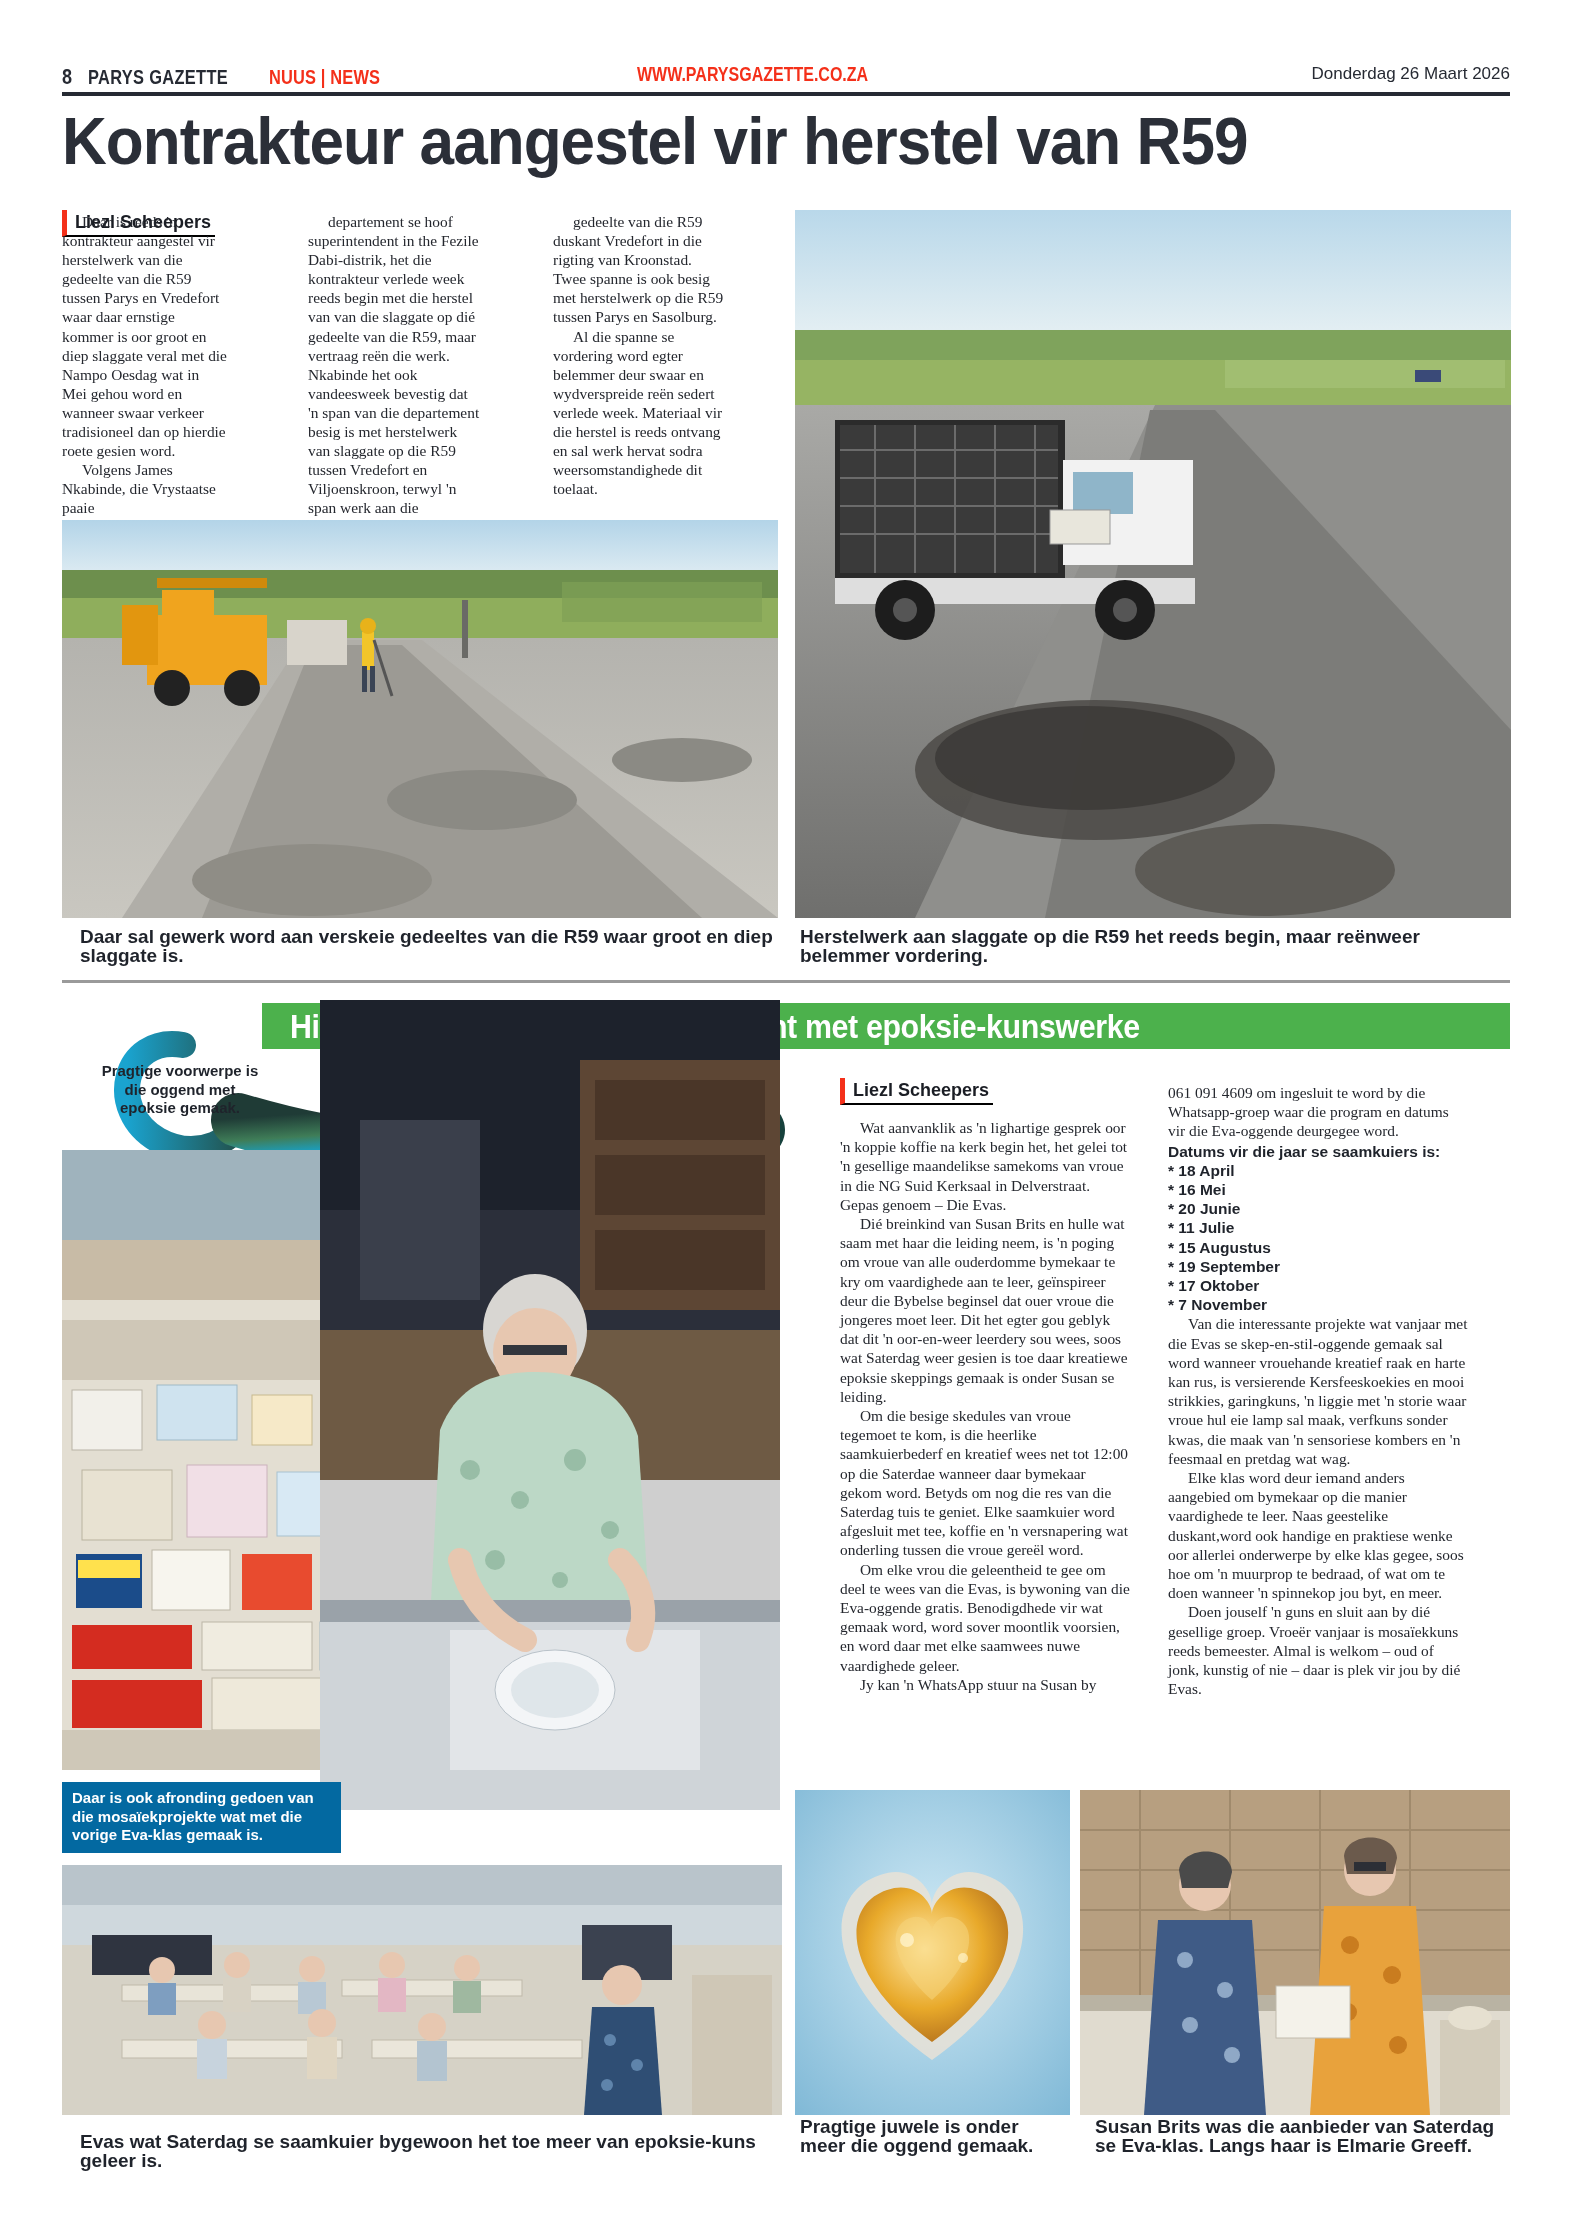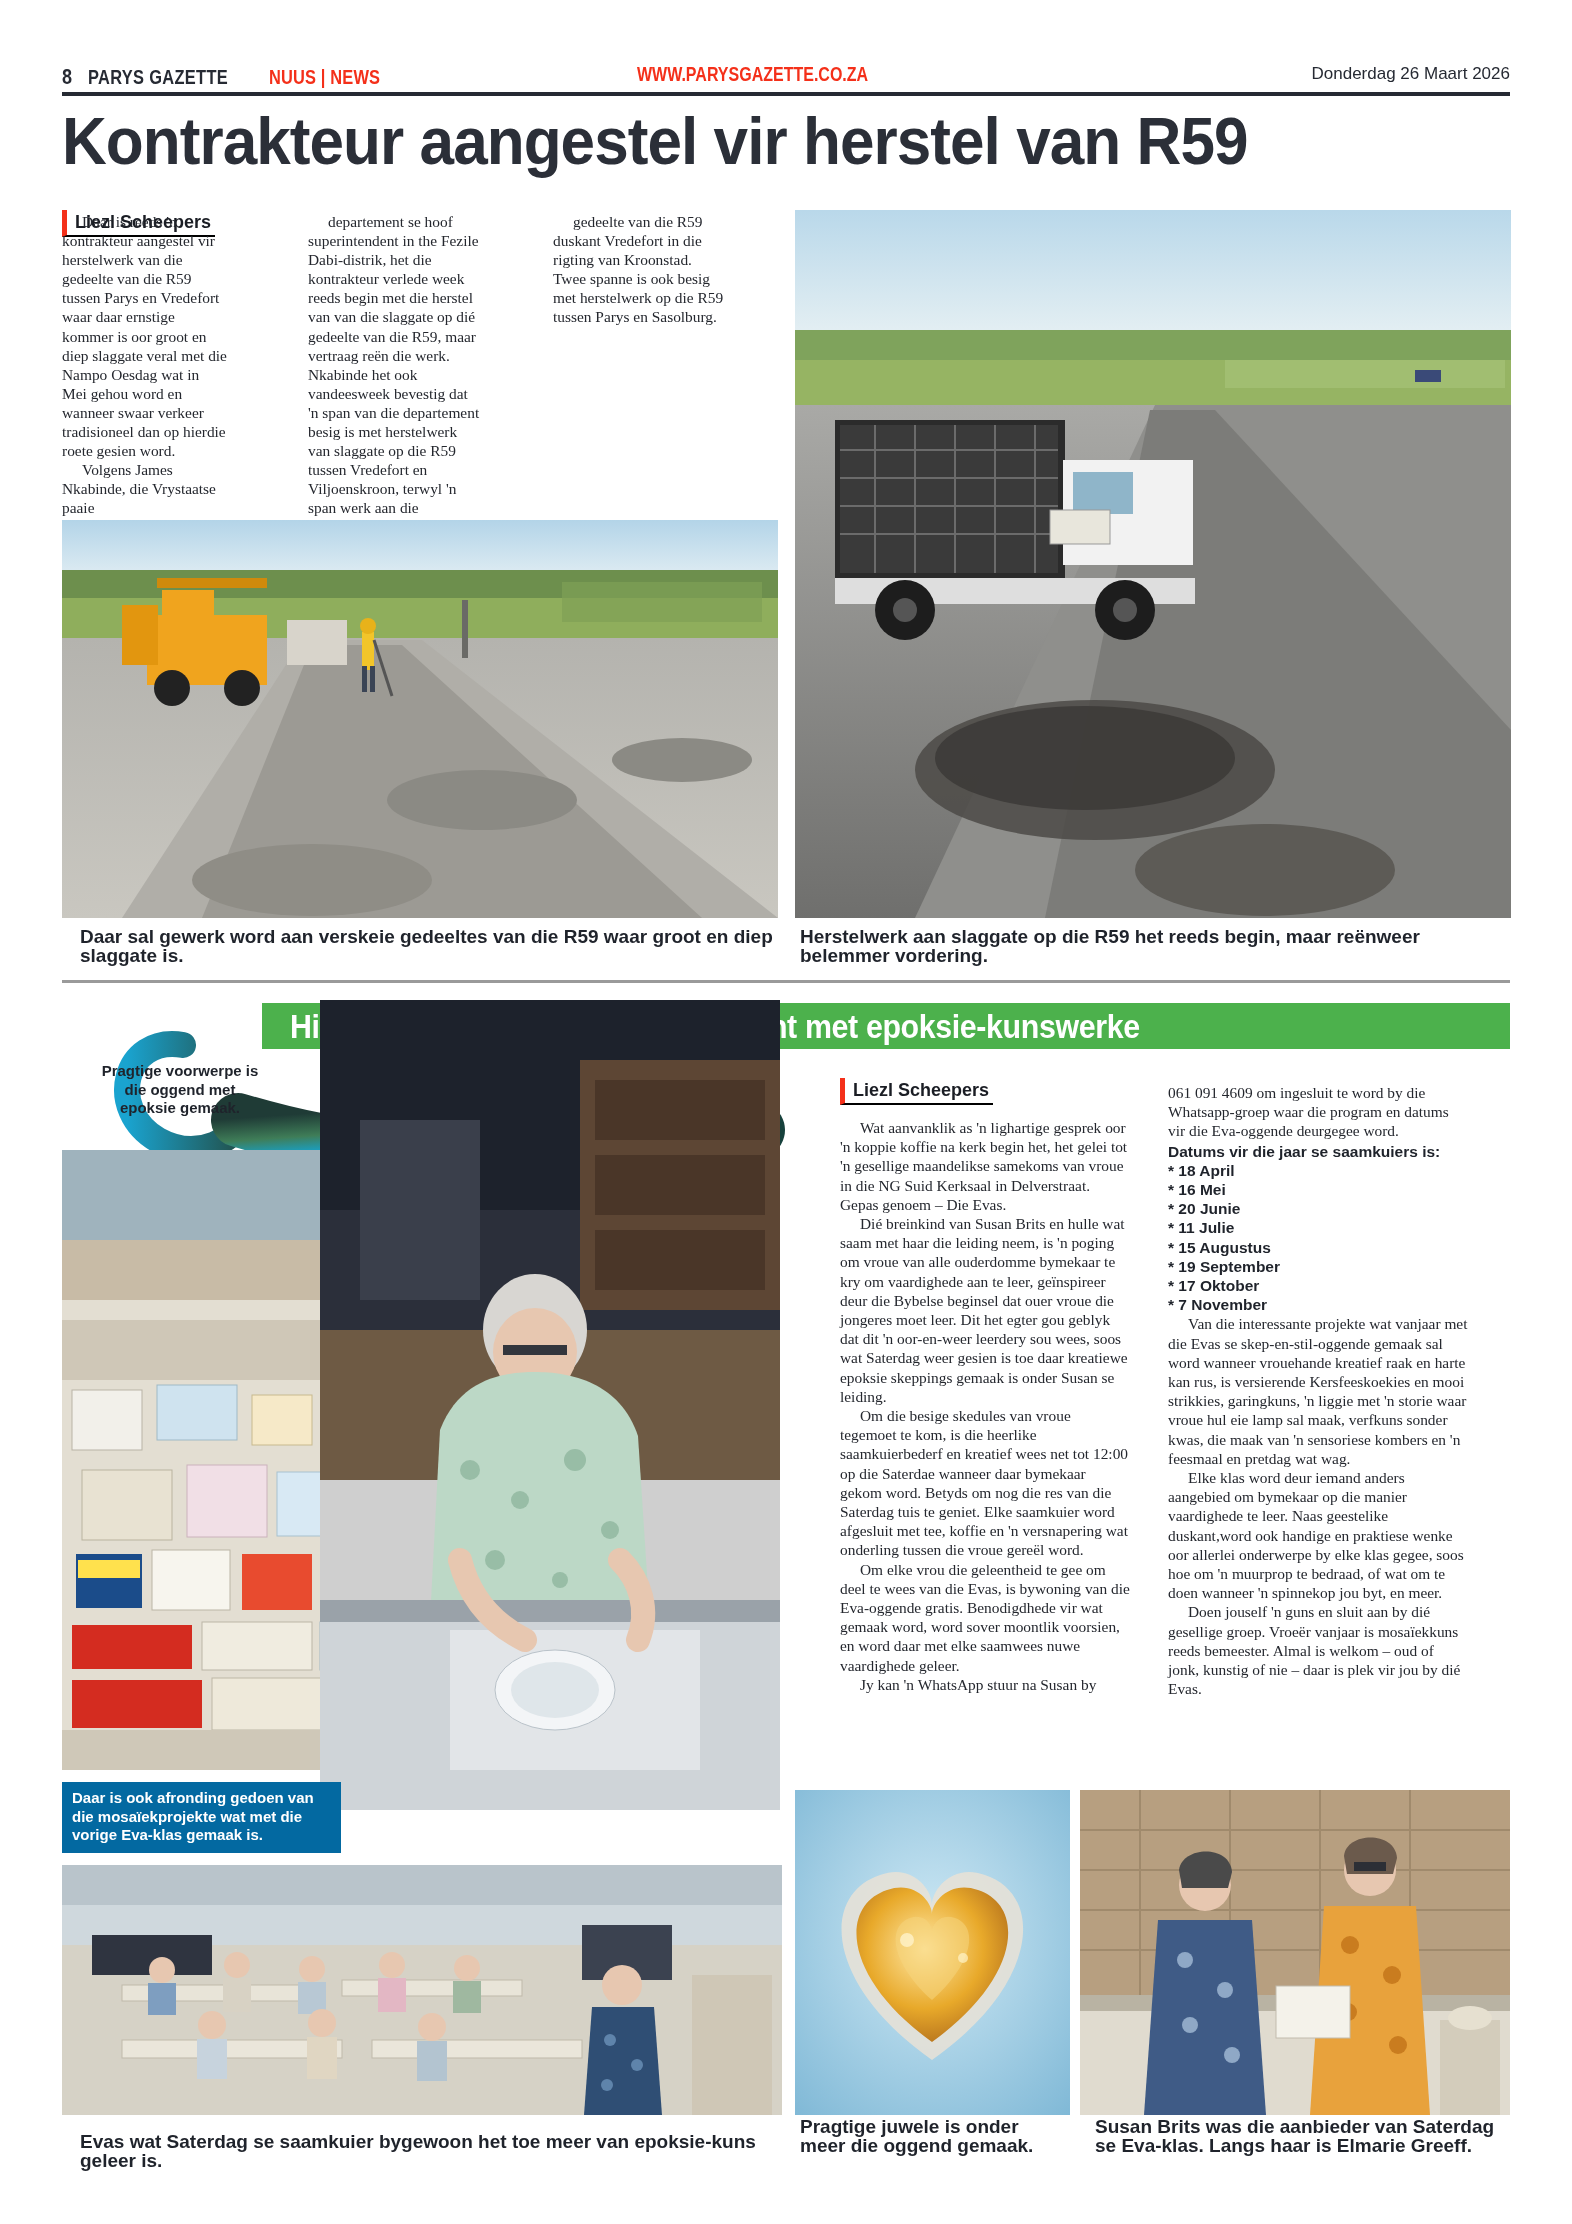--- a/index.html
+++ b/index.html
@@ -176,20 +176,21 @@
 
   <div class="a1col" id="a1c1">
     <p class="first">Daar is reeds 'n kontrakteur aangestel vir herstelwerk van die gedeelte van die R59 tussen Parys en Vredefort waar daar ernstige kommer is oor groot en diep slaggate veral met die Nampo Oesdag wat in Mei gehou word en wanneer swaar verkeer tradisioneel dan op hierdie roete gesien word.</p>
     <p>Volgens James Nkabinde, die Vrystaatse paaie</p>
   </div>
   <div class="a1col" id="a1c2">
     <p>departement se hoof superintendent in the Fezile Dabi-distrik, het die kontrakteur verlede week reeds begin met die herstel van van die slaggate op dié gedeelte van die R59, maar vertraag reën die werk. Nkabinde het ook vandeesweek bevestig dat 'n span van die departement besig is met herstelwerk van slaggate op die R59 tussen Vredefort en Viljoenskroon, terwyl 'n span werk aan die</p>
   </div>
   <div class="a1col" id="a1c3">
     <p>gedeelte van die R59 duskant Vredefort in die rigting van Kroonstad. Twee spanne is ook besig met herstelwerk op die R59 tussen Parys en Sasolburg.</p>
+    <p>Al die spanne se vordering word egter belemmer deur swaar en wydverspreide reën sedert verlede week. Materiaal vir die herstel is reeds ontvang en sal werk hervat sodra weersomstandighede dit toelaat.</p>
   </div>
 
   <div class="photo" style="left:795px;top:210px;width:716px;height:708px;">
     <svg width="100%" height="100%" viewBox="0 0 716 708" preserveAspectRatio="none">
       <defs>
         <linearGradient id="sky1" x1="0" y1="0" x2="0" y2="1">
           <stop offset="0%" stop-color="#b9d8ea"></stop>
             <stop offset="100%" stop-color="#e6f0f3"></stop>
         </linearGradient>
         <linearGradient id="road1" x1="0" y1="0" x2="0" y2="1">

